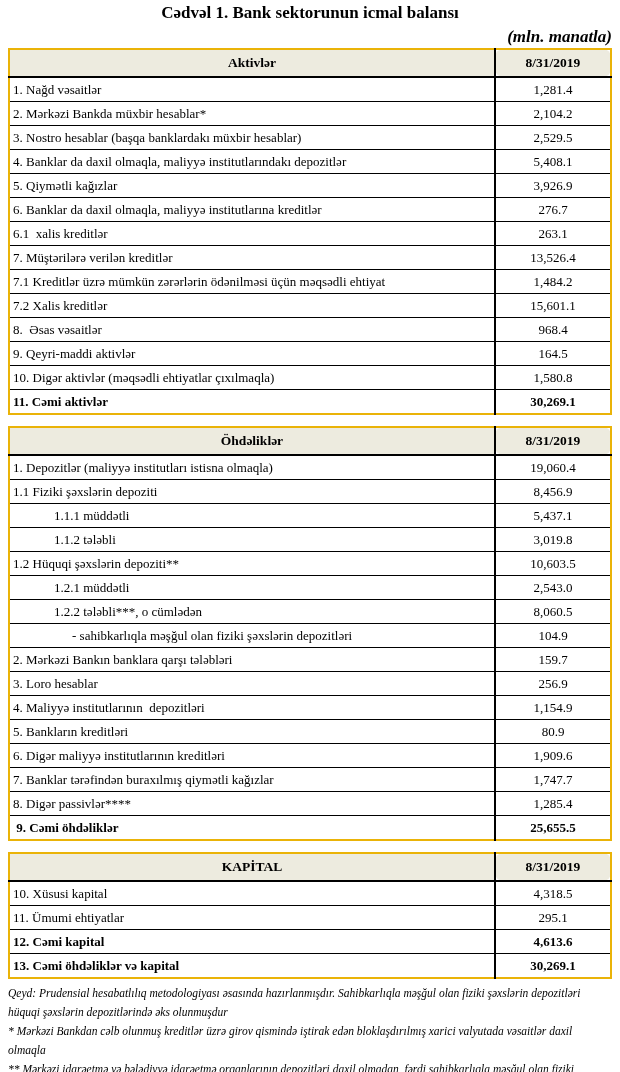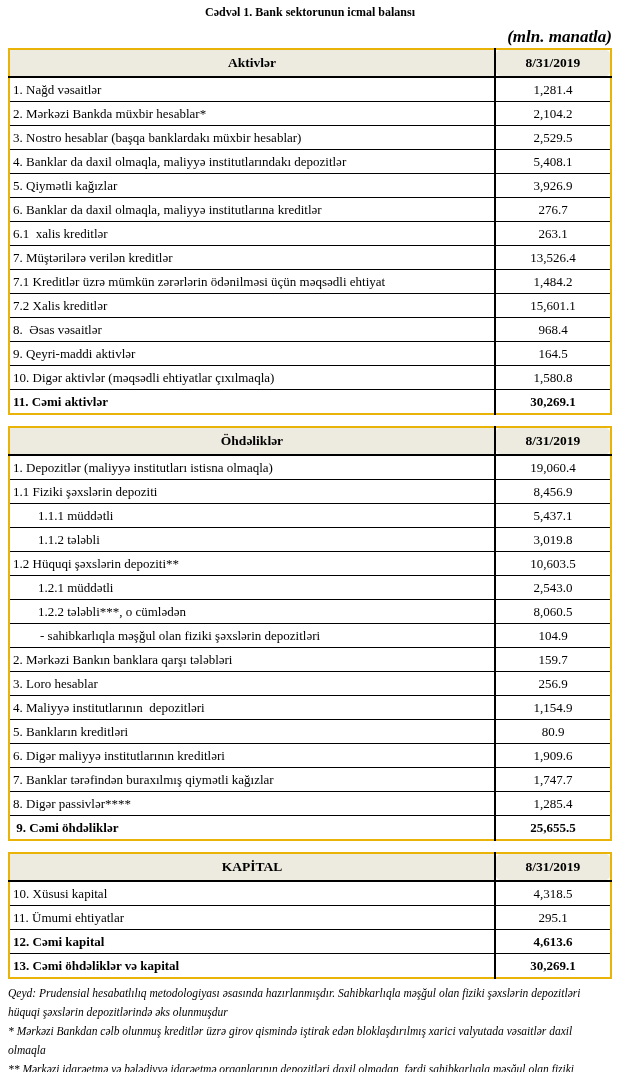--- a/index.html
+++ b/index.html
@@ -7,21 +7,21 @@
     width: 620px; height: 1072px;
     background: #ffffff;
     color: #000000;
     font-family: "Liberation Serif", "DejaVu Serif", serif;
     overflow: hidden;
   }
   .page { padding: 3px 8px 0 8px; }
   .title {
     text-align: center;
     font-weight: bold;
-    font-size: 12px;
+    font-size: 17px;
     line-height: 19px;
   }
   .unit {
     text-align: right;
     font-style: italic;
     font-weight: 600;
     font-size: 17px;
     margin-top: 5px;
     margin-bottom: 1px;
   }
@@ -49,22 +49,22 @@
   }
   table.bal td {
     height: 21px;
     font-size: 13px;
     vertical-align: middle;
   }
   table.bal td.lab {
     padding: 0 2px 0 3px;
     white-space: pre-wrap;
   }
-  table.bal td.lab.ind1 { padding-left: 28px; margin-top: 30px; }
-  table.bal td.lab.ind2 { padding-left: 30px; margin-top: 18px; }
+  table.bal td.lab.ind1 { padding-left: 44px; margin-top: 30px; }
+  table.bal td.lab.ind2 { padding-left: 62px; margin-top: 18px; }
   table.bal tr.total { font-weight: bold; }
   #footnotes {
     margin-top: 5px;
     font-style: italic;
     font-size: 11.5px;
     line-height: 19px;
   }
   .fn { margin: 0; }
 </style>
 </head>

